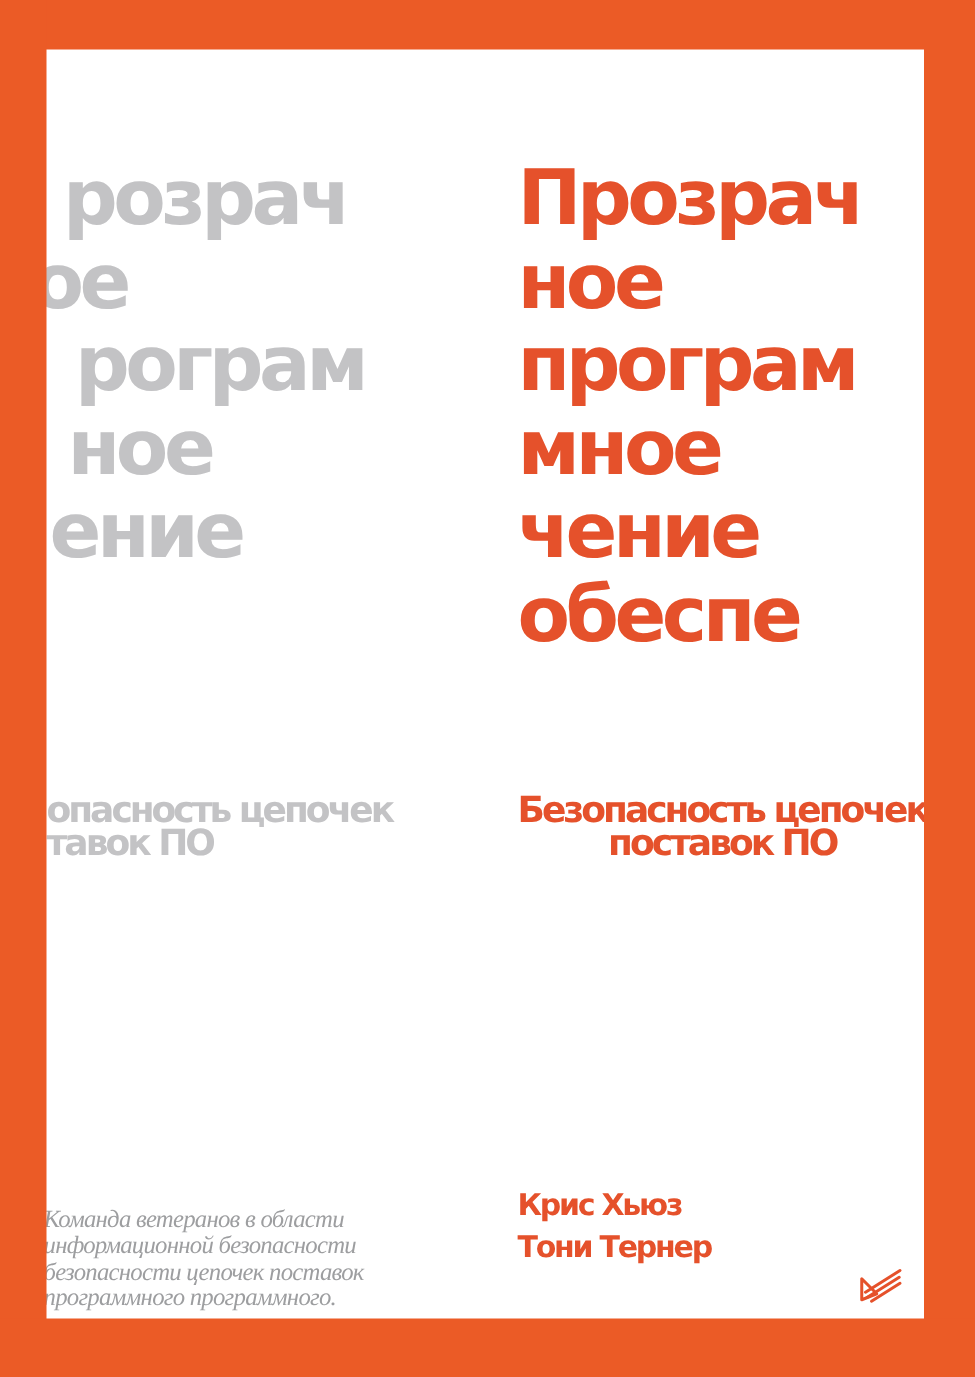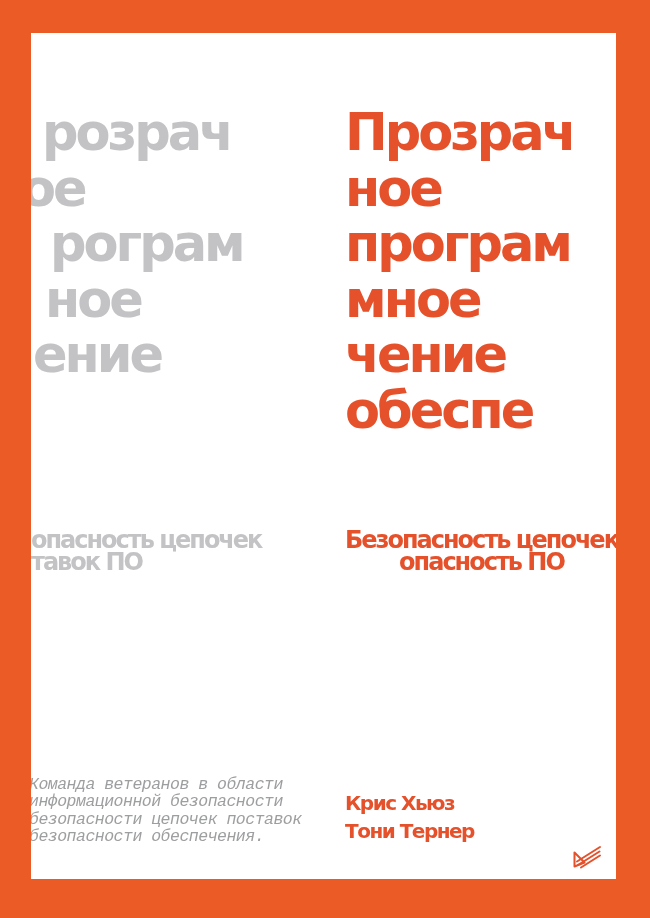--- a/index.html
+++ b/index.html
@@ -37,22 +37,22 @@
   .subtitle-block{
     position:absolute;top:530px;z-index:1;
     font-size:24px;font-weight:bold;line-height:21.5px;
     letter-spacing:-2px;white-space:nowrap;
   }
   .subtitle-orange{left:345px;color:var(--accent);text-align:center;}
   .subtitle-gray{left:31px;color:var(--shadow);}
 
   
   .blurb{
-    position:absolute;left:29px;top:776px;z-index:1;
-    font-family:Liberation Mono, monospace;
+    position:absolute;left:29px;top:804px;z-index:1;
+    font-family:Liberation Serif, serif;
     font-size:16.5px;font-style:italic;line-height:17.3px;
     letter-spacing:-0.5px;color:var(--blurb);white-space:nowrap;
   }
 
   
   .authors{
     position:absolute;left:345px;top:789px;z-index:1;
     font-size:20px;font-weight:bold;line-height:28px;
     letter-spacing:-1.5px;color:var(--accent);white-space:nowrap;
   }
@@ -81,28 +81,28 @@
     <div>обеспе</div>
   </div>
 
   <div class="subtitle-block subtitle-gray">
     <div>опасность цепочек</div>
     <div>тавок ПО</div>
   </div>
 
   <div class="subtitle-block subtitle-orange">
     <div>Безопасность цепочек</div>
-    <div>опасность ПО</div>
+    <div>поставок ПО</div>
   </div>
 
   <div class="blurb">
     <div>Команда ветеранов в области</div>
     <div>информационной безопасности</div>
     <div>безопасности цепочек поставок</div>
-    <div>безопасности обеспечения.</div>
+    <div>программного программного.</div>
   </div>
 
   <div class="authors">
     <div>Крис Хьюз</div>
     <div>Тони Тернер</div>
   </div>
 
   <div class="logo">
     <svg width="32" height="28" viewBox="0 0 32 28" fill="none" xmlns="http://www.w3.org/2000/svg">
       <path d="M4.5 10.5 L4.5 24.5 L14.5 20.5 Z" stroke="#E5512B" stroke-width="2" stroke-linejoin="round" fill="none"></path>

